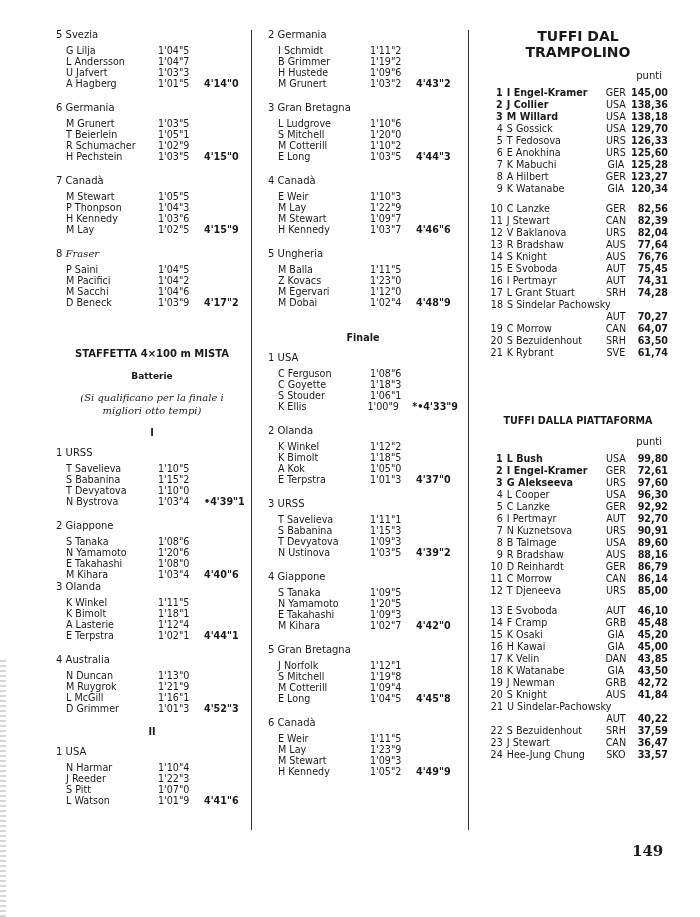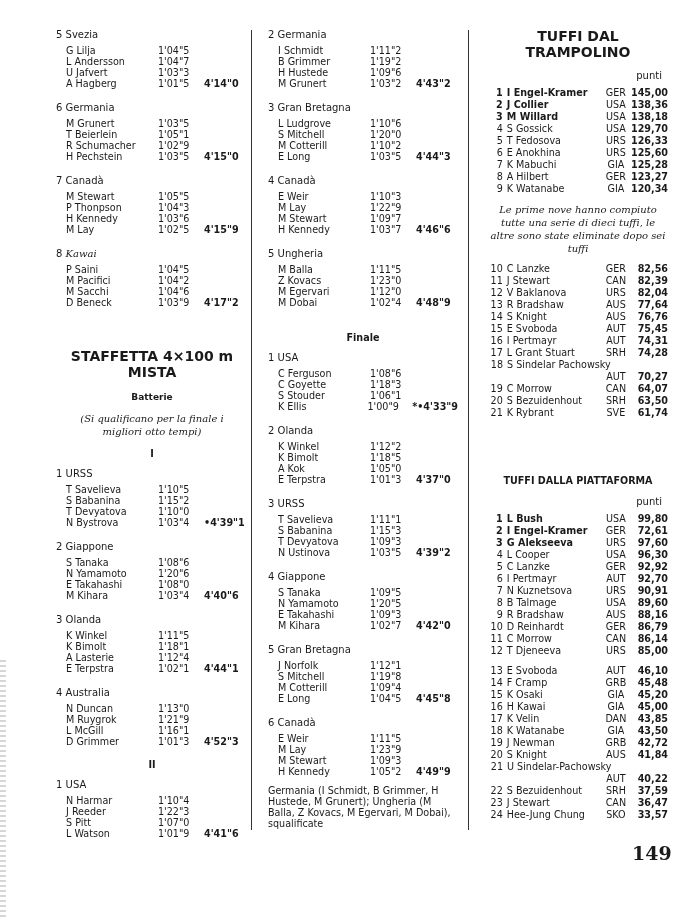--- a/index.html
+++ b/index.html
@@ -20,21 +20,21 @@
   .row .total { font-weight:bold; white-space:nowrap; }
   .h-center { text-align:center; font-weight:bold; font-size:9.6px; }
   .note { font-family:"DejaVu Serif", serif; font-style:italic; text-align:center; font-size:10px; line-height:13px; }
   .dive-row { display:flex; line-height:12px; height:12px; }
   .dive-row .rank { width:15px; text-align:right; padding-right:4px; }
   .dive-row .dname { width:96px; white-space:nowrap; }
   .dive-row .nat { width:30px; text-align:center; }
   .dive-row .pts { width:38px; text-align:right; font-weight:bold; }
   .dive-row.bold .rank, .dive-row.bold .dname { font-weight:bold; }
   .punti { text-align:right; font-size:10px; padding-right:6px; }
-  .pagenum { position:absolute; left:632px; top:842px; font-family:"DejaVu Serif", serif; font-weight:bold; font-size:19px; }
+  .pagenum { position:absolute; left:632px; top:842px; font-family:"DejaVu Serif", serif; font-weight:bold; font-size:15px; }
   .edge { position:absolute; left:0; top:660px; width:6px; height:257px;
           background:repeating-linear-gradient(180deg,#bbb 0 2px,#fff 2px 5px); opacity:.6; }
 </style>
 </head>
 <body>
 
 <div class="edge"></div>
 <div class="rule" style="left:251px;top:30px;height:800px;"></div>
 <div class="rule" style="left:468px;top:30px;height:800px;"></div>
 
@@ -104,21 +104,21 @@
           <span class="split">1'03"6</span>
           <span class="total"></span>
         </div>
         <div class="row">
           <span class="name">M Lay</span>
           <span class="split">1'02"5</span>
           <span class="total">4'15"9</span>
         </div>
       </div>
       <div class="team" style="margin-top: 12px;">
-        <div class="team-title ital"><span>8</span><span> </span><span class="tname">Kawai</span></div>
+        <div class="team-title ital"><span>8</span><span> </span><span class="tname">Fraser</span></div>
         <div class="row">
           <span class="name">P Saini</span>
           <span class="split">1'04"5</span>
           <span class="total"></span>
         </div>
         <div class="row">
           <span class="name">M Pacifici</span>
           <span class="split">1'04"2</span>
           <span class="total"></span>
         </div>
@@ -128,21 +128,21 @@
           <span class="total"></span>
         </div>
         <div class="row">
           <span class="name">D Beneck</span>
           <span class="split">1'03"9</span>
           <span class="total">4'17"2</span>
         </div>
       </div>
     </div>
   <div style="height:40px"></div>
-  <div class="h-center" style="font-size:14px;margin-bottom:12px">STAFFETTA 4×100 m MISTA</div>
+  <div class="h-center" style="font-size:10px;margin-bottom:12px">STAFFETTA 4×100 m MISTA</div>
   <div class="h-center" style="font-size:9px;margin-bottom:10px">Batterie</div>
   <div class="note" style="padding:0 6px;margin-bottom:10px">(Si qualificano per la finale i migliori otto tempi)</div>
   <div class="h-center" style="margin-bottom:8px">I</div>
   <div>
       <div class="team">
         <div class="team-title bold"><span>1</span><span> </span><span class="tname">URSS</span></div>
         <div class="row">
           <span class="name">T Savelieva</span>
           <span class="split">1'10"5</span>
           <span class="total"></span>
@@ -179,21 +179,21 @@
           <span class="name">E Takahashi</span>
           <span class="split">1'08"0</span>
           <span class="total"></span>
         </div>
         <div class="row">
           <span class="name">M Kihara</span>
           <span class="split">1'03"4</span>
           <span class="total">4'40"6</span>
         </div>
       </div>
-      <div class="team" style="margin-top: 12px;">
+      <div class="team" style="margin-top: 0;">
         <div class="team-title bold"><span>3</span><span> </span><span class="tname">Olanda</span></div>
         <div class="row">
           <span class="name">K Winkel</span>
           <span class="split">1'11"5</span>
           <span class="total"></span>
         </div>
         <div class="row">
           <span class="name">K Bimolt</span>
           <span class="split">1'18"1</span>
           <span class="total"></span>
@@ -494,21 +494,20 @@
           <span class="total"></span>
         </div>
         <div class="row">
           <span class="name">H Kennedy</span>
           <span class="split">1'05"2</span>
           <span class="total">4'49"9</span>
         </div>
       </div>
     </div>
   <div style="height:8px"></div>
-  <div style="line-height:11px;padding-left:0;text-indent:0;">Germania (I Schmidt, B Grimmer, H Hustede, M Grunert); Ungheria (M Balla, Z Kovacs, M Egervari, M Dobai), squalificate</div>
 </div>
 
 <div class="col" id="col3">
   <div style="height:28px"></div>
   <div class="h-center" style="font-size:14px;margin-bottom:10px">TUFFI DAL TRAMPOLINO</div>
   <div class="punti" style="margin-bottom:6px">punti</div>
   <div>
       <div class="dive-row bold">
         <span class="rank">1</span>
         <span class="dname">I Engel-Kramer</span>
@@ -558,21 +557,20 @@
         <span class="pts">123,27</span>
       </div>
       <div class="dive-row">
         <span class="rank">9</span>
         <span class="dname">K Watanabe</span>
         <span class="nat">GIA</span>
         <span class="pts">120,34</span>
       </div>
     </div>
   <div style="height:8px"></div>
-  <div class="note" style="margin-bottom:8px">Le prime nove hanno compiuto tutte una serie di dieci tuffi, le altre sono state eliminate dopo sei tuffi</div>
   <div>
       <div class="dive-row">
         <span class="rank">10</span>
         <span class="dname">C Lanzke</span>
         <span class="nat">GER</span>
         <span class="pts">82,56</span>
       </div>
       <div class="dive-row">
         <span class="rank">11</span>
         <span class="dname">J Stewart</span>

